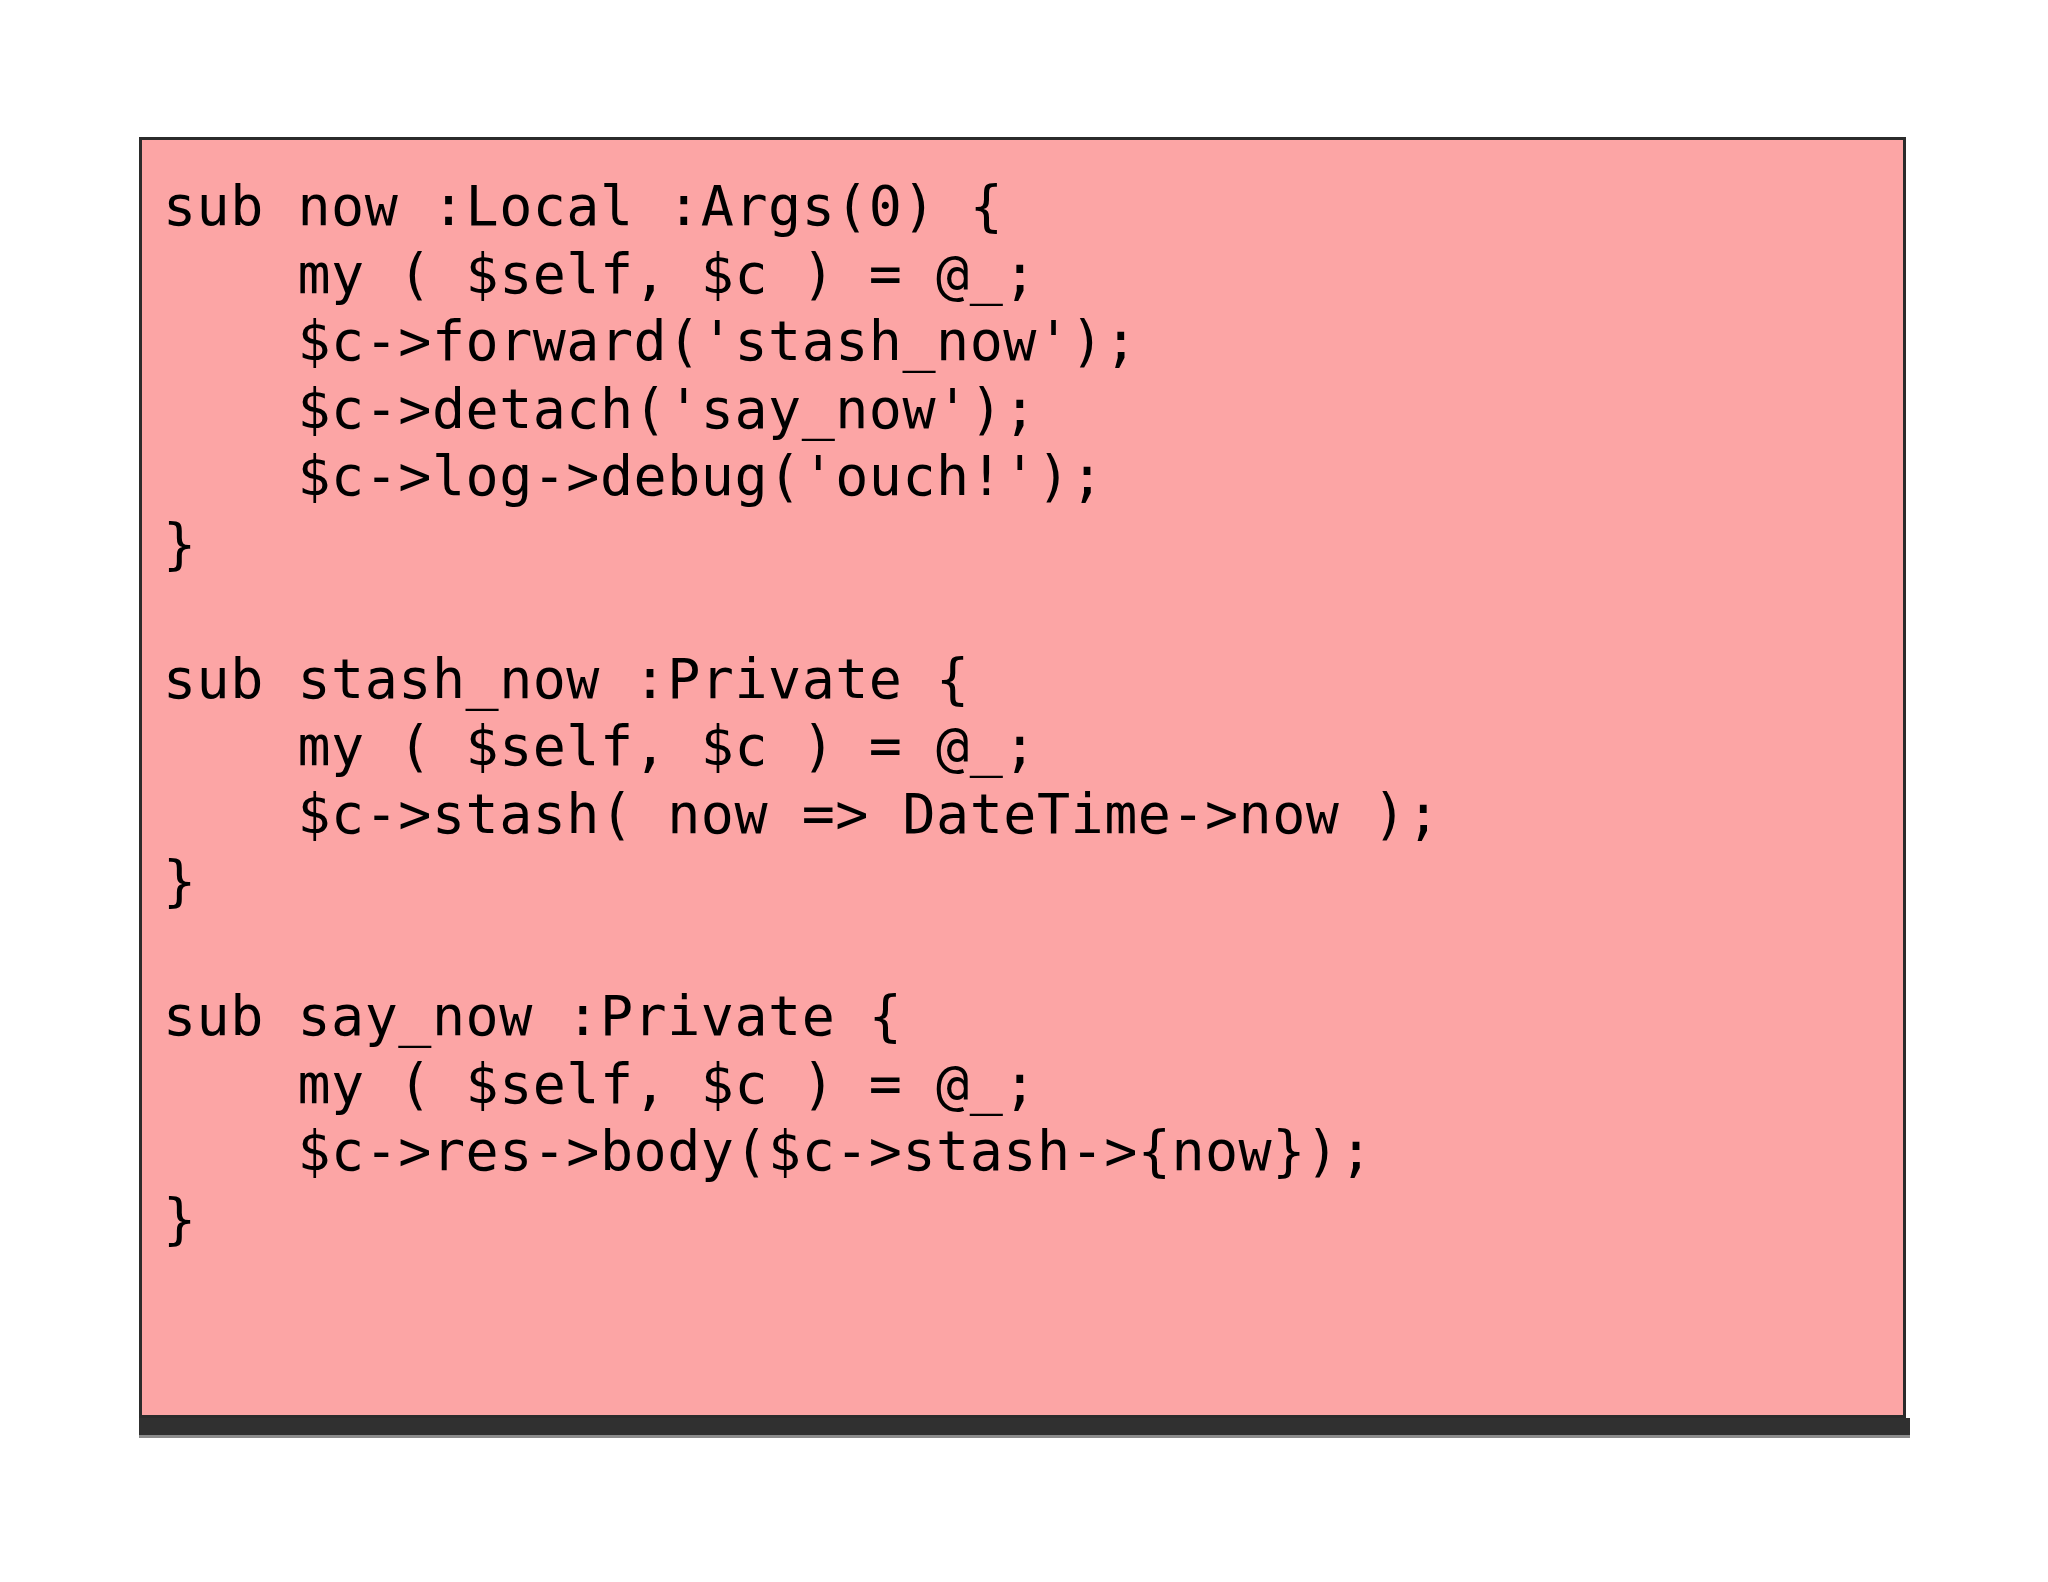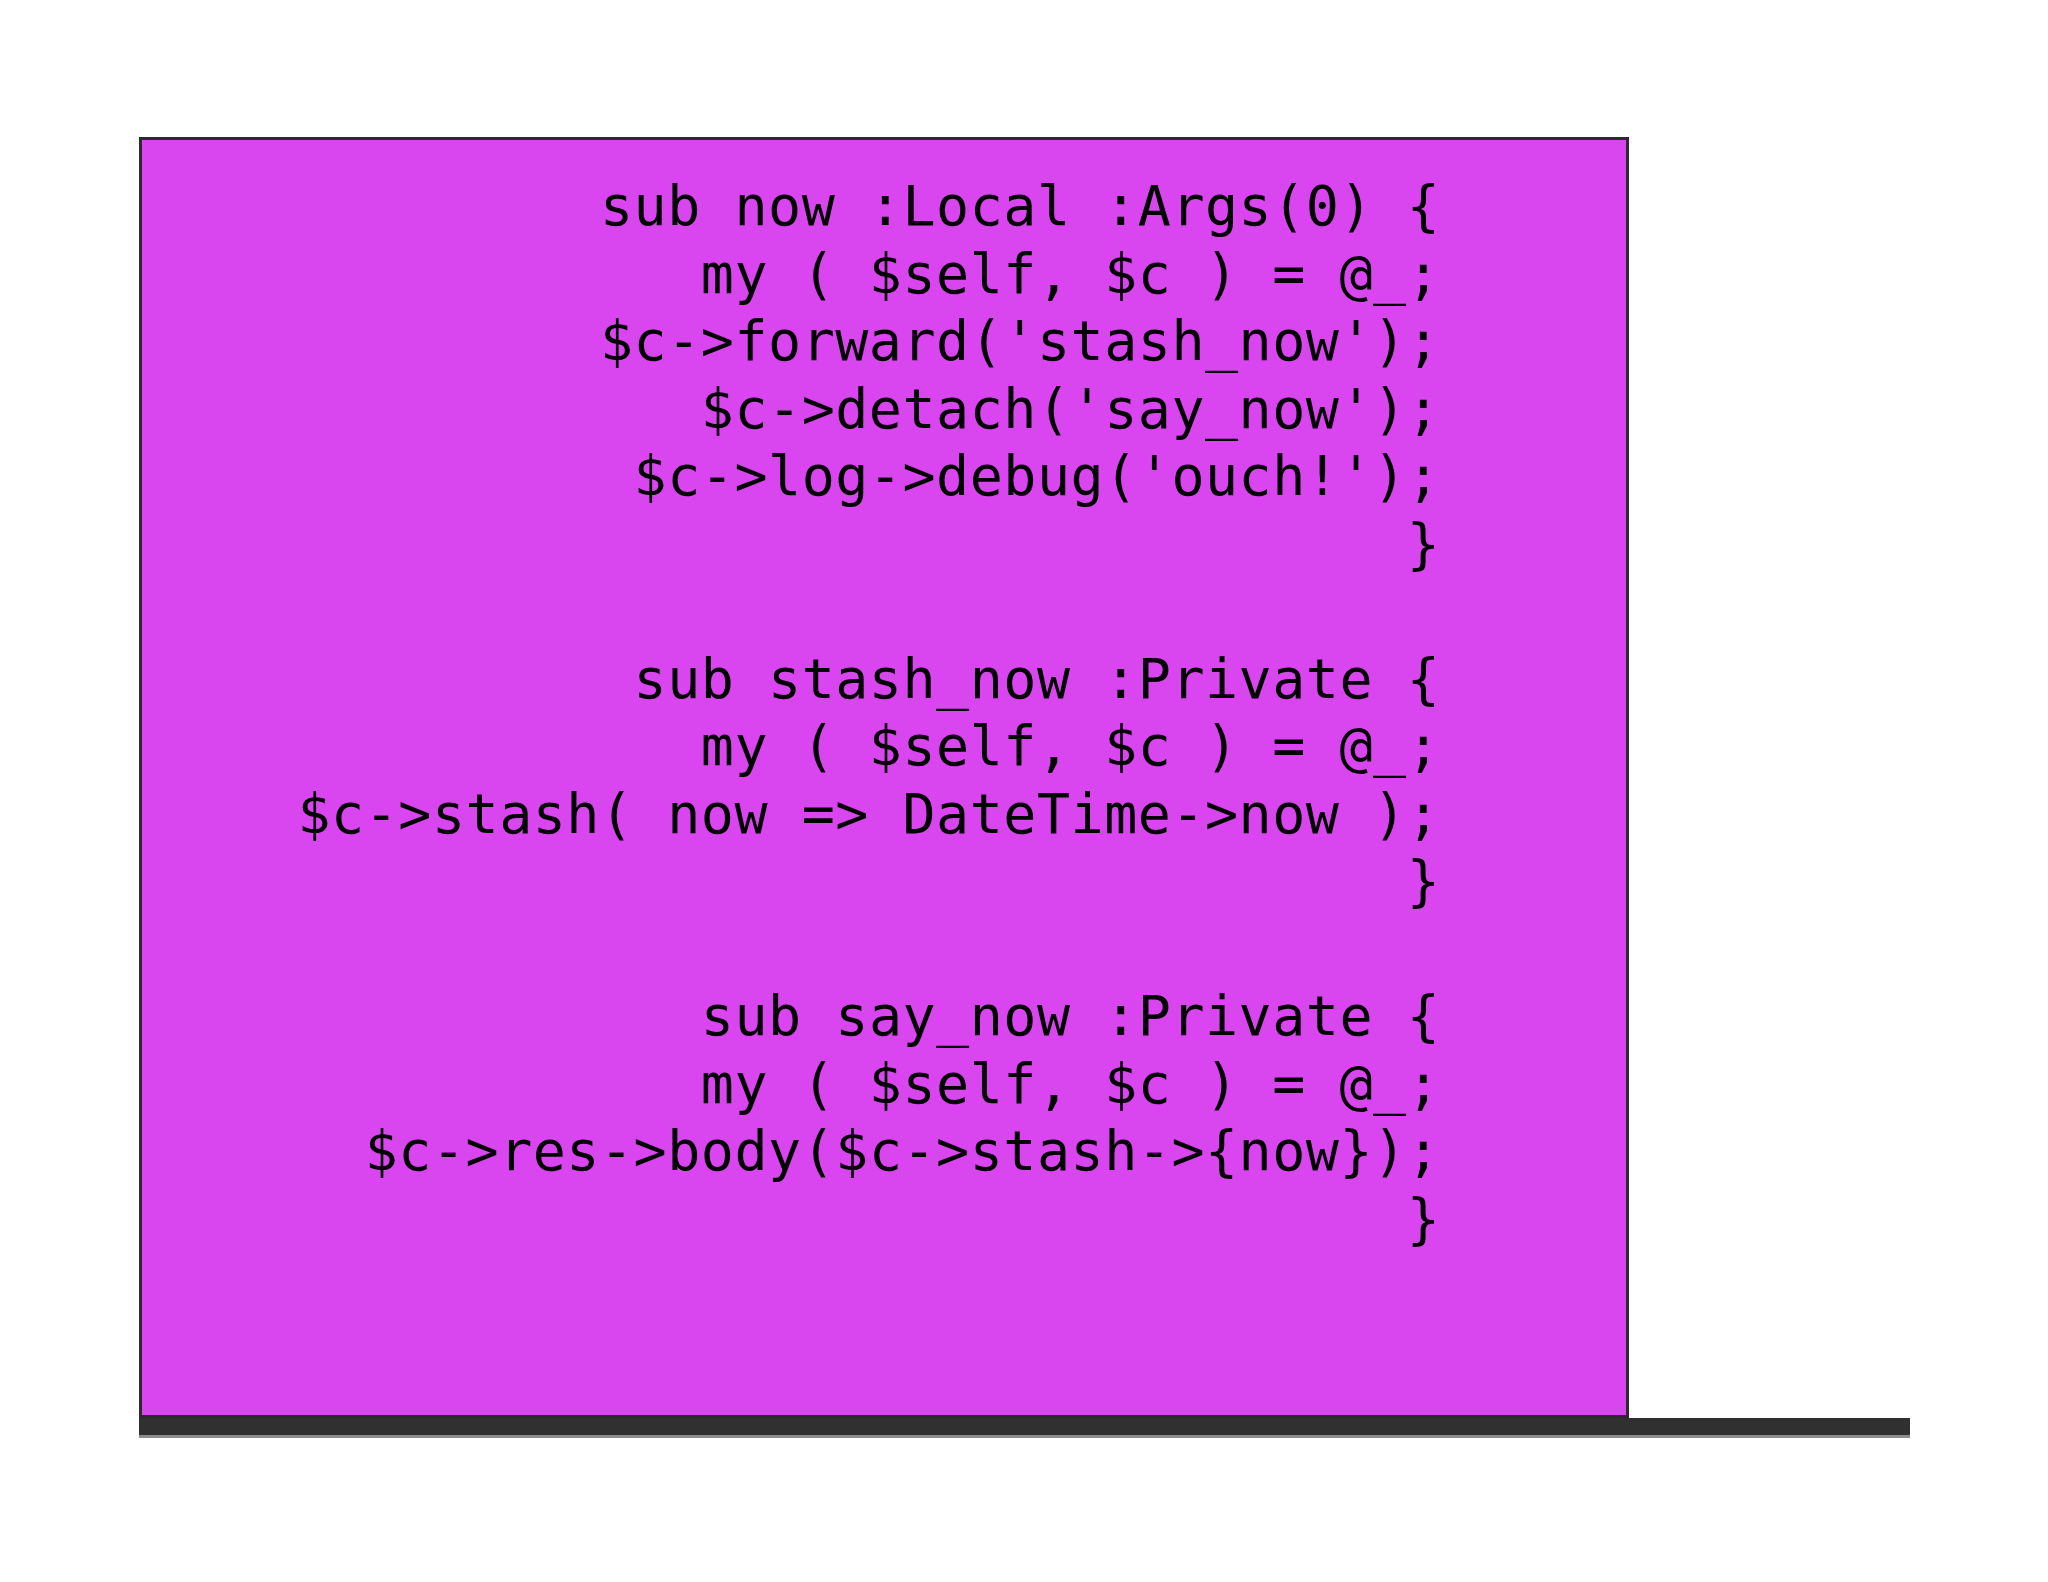--- a/index.html
+++ b/index.html
@@ -13,26 +13,25 @@
     position: relative;
     font-family: "DejaVu Sans Mono", "Liberation Mono", monospace;
     overflow: hidden;
   }
 
   
   #slide-frame {
     position: absolute;
     left: 139px;
     top: 137px;
-    width: 1490px;
+    width: 1767px;
     height: 1281px;
-    background: #d946ef;
+    background: #fca5a5;
     border: 3px solid #2b2b2b;
     box-sizing: border-box;
-    text-align: right;
   }
 
   
   #slide-base-bar {
     position: absolute;
     left: 139px;
     top: 1418px;
     width: 1771px;
     height: 17px;
     background: #303030;

